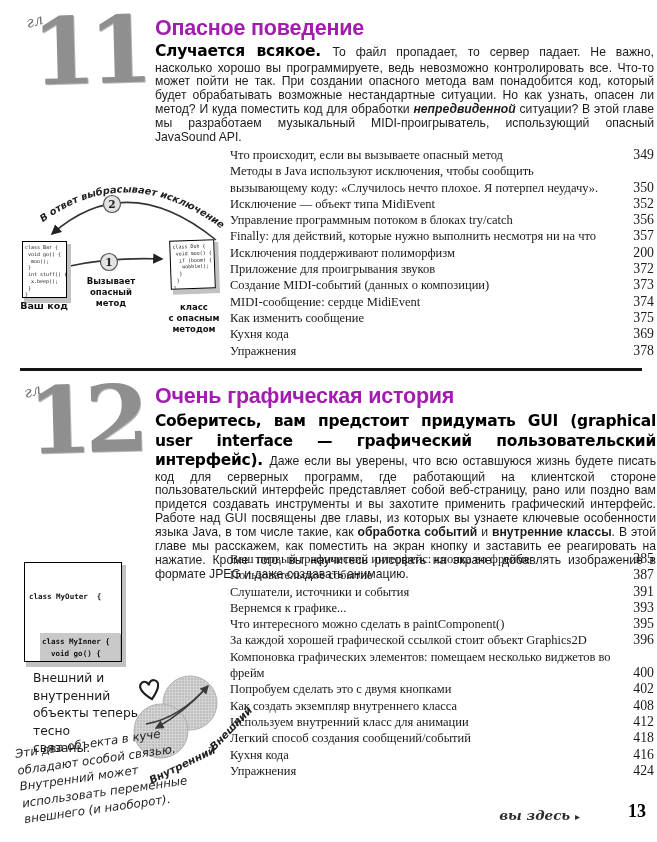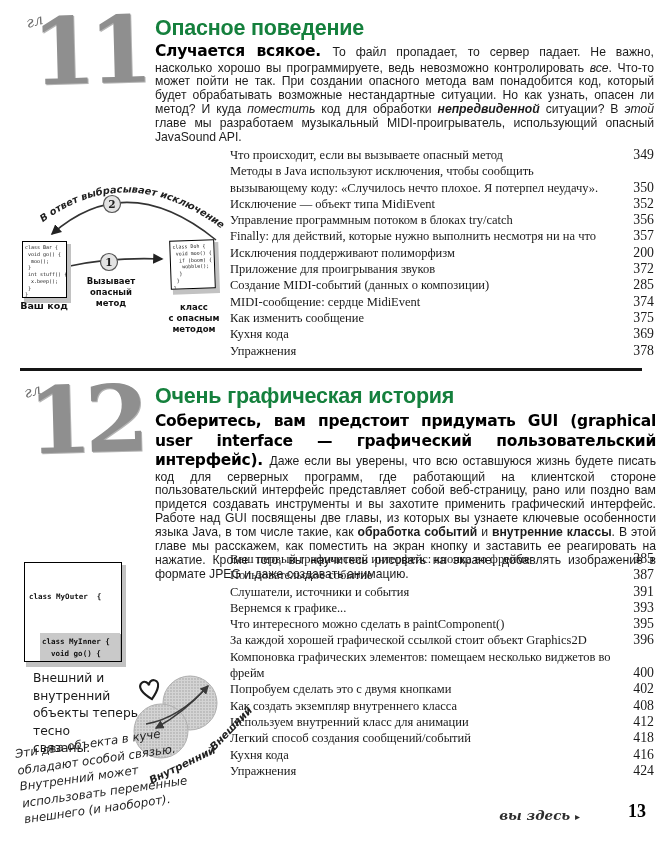--- a/index.html
+++ b/index.html
@@ -8,28 +8,28 @@
   .abs{position:absolute;}
 
   
   .ch-num{position:absolute;font-family:"DejaVu Serif",serif;font-weight:bold;
           font-size:92px;line-height:0.95;color:#8f8f8f;letter-spacing:-7px;
           transform:rotate(-1.5deg);text-shadow:1px 1px 0 #b5b5b5;}
   .ch-abbrev{position:absolute;font-family:"DejaVu Serif",serif;font-style:italic;
              font-size:15px;color:#6f6f6f;transform:rotate(-14deg);z-index:2;}
 
   .ch-title{position:absolute;margin:0;font-family:"Liberation Sans",sans-serif;
-            font-weight:800;font-size:21.5px;letter-spacing:-0.2px;color:#15803d;}
+            font-weight:800;font-size:21.5px;letter-spacing:-0.2px;color:#a21caf;}
 
   
   .intro{position:absolute;margin:0;font-size:12.2px;line-height:13.9px;
          text-align:justify;color:#1c1c1c;}
   .seg.lead{font-family:"DejaVu Sans",sans-serif;font-weight:bold;font-size:15.5px;
             line-height:19.5px;letter-spacing:-0.3px;color:#000;}
-  .seg.it{font-style:italic;margin-top:20px;}
+  .seg.it{margin-top:20px;}
   .seg.b{font-weight:bold;}
   .seg.bi{font-weight:bold;font-style:italic;}
 
   
   .toc{position:absolute;font-family:"Liberation Serif",serif;font-size:12.5px;}
   .toc-row{display:flex;align-items:flex-end;line-height:16.3px;}
   .toc-title{flex:1;padding-right:6px;}
   .toc-page{width:34px;text-align:right;font-size:13.8px;}
 
   .divider{position:absolute;left:20px;top:368px;width:622px;height:2.5px;background:#151515;}
@@ -116,21 +116,21 @@
         <span class="toc-page">200</span>
       </div>
 
       <div class="toc-row">
         <span class="toc-title">Приложение для проигрывания звуков</span>
         <span class="toc-page">372</span>
       </div>
 
       <div class="toc-row">
         <span class="toc-title">Создание MIDI-событий (данных о композиции)</span>
-        <span class="toc-page">285</span>
+        <span class="toc-page">373</span>
       </div>
 
       <div class="toc-row">
         <span class="toc-title">MIDI-сообщение: сердце MidiEvent</span>
         <span class="toc-page">374</span>
       </div>
 
       <div class="toc-row">
         <span class="toc-title">Как изменить сообщение</span>
         <span class="toc-page">375</span>

